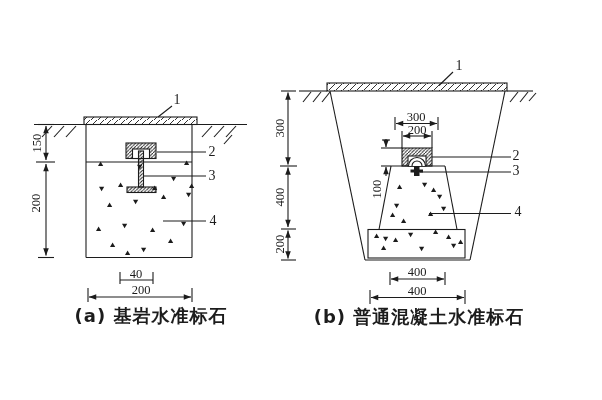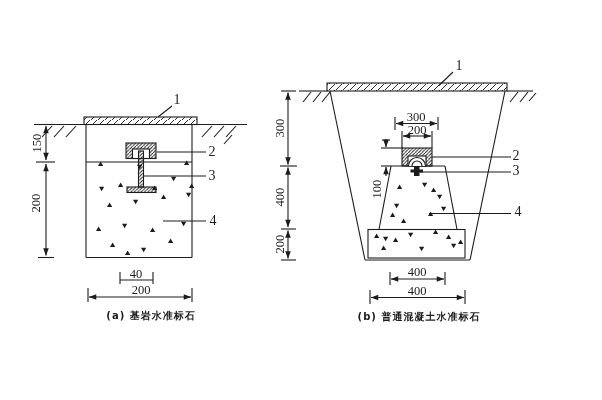--- a/index.html
+++ b/index.html
@@ -6,21 +6,21 @@
   .stage{
     position:relative;width:602px;height:400px;background:#ffffff;
     font-family:"Liberation Serif","DejaVu Serif",serif;color:#1c1c1c;overflow:hidden;
   }
   .stage svg{position:absolute;left:0;top:0;}
   .t{position:absolute;transform:translate(-50%,-50%);font-size:12.5px;white-space:nowrap;}
   .tv{position:absolute;transform:translate(-50%,-50%) rotate(-90deg);font-size:12.5px;white-space:nowrap;}
   .part{font-size:14px;}
   .cap{
     font-family:"DejaVu Sans","Liberation Sans",sans-serif;
-    font-weight:700;font-size:10px;letter-spacing:1px;
+    font-weight:700;font-size:18px;letter-spacing:1px;
   }
 </style>
 </head>
 <body>
 
 <div class="stage">
 
 <svg width="602" height="400" viewBox="0 0 602 400">
   <defs>
     <pattern id="slabHatch" patternUnits="userSpaceOnUse" width="7" height="6">

